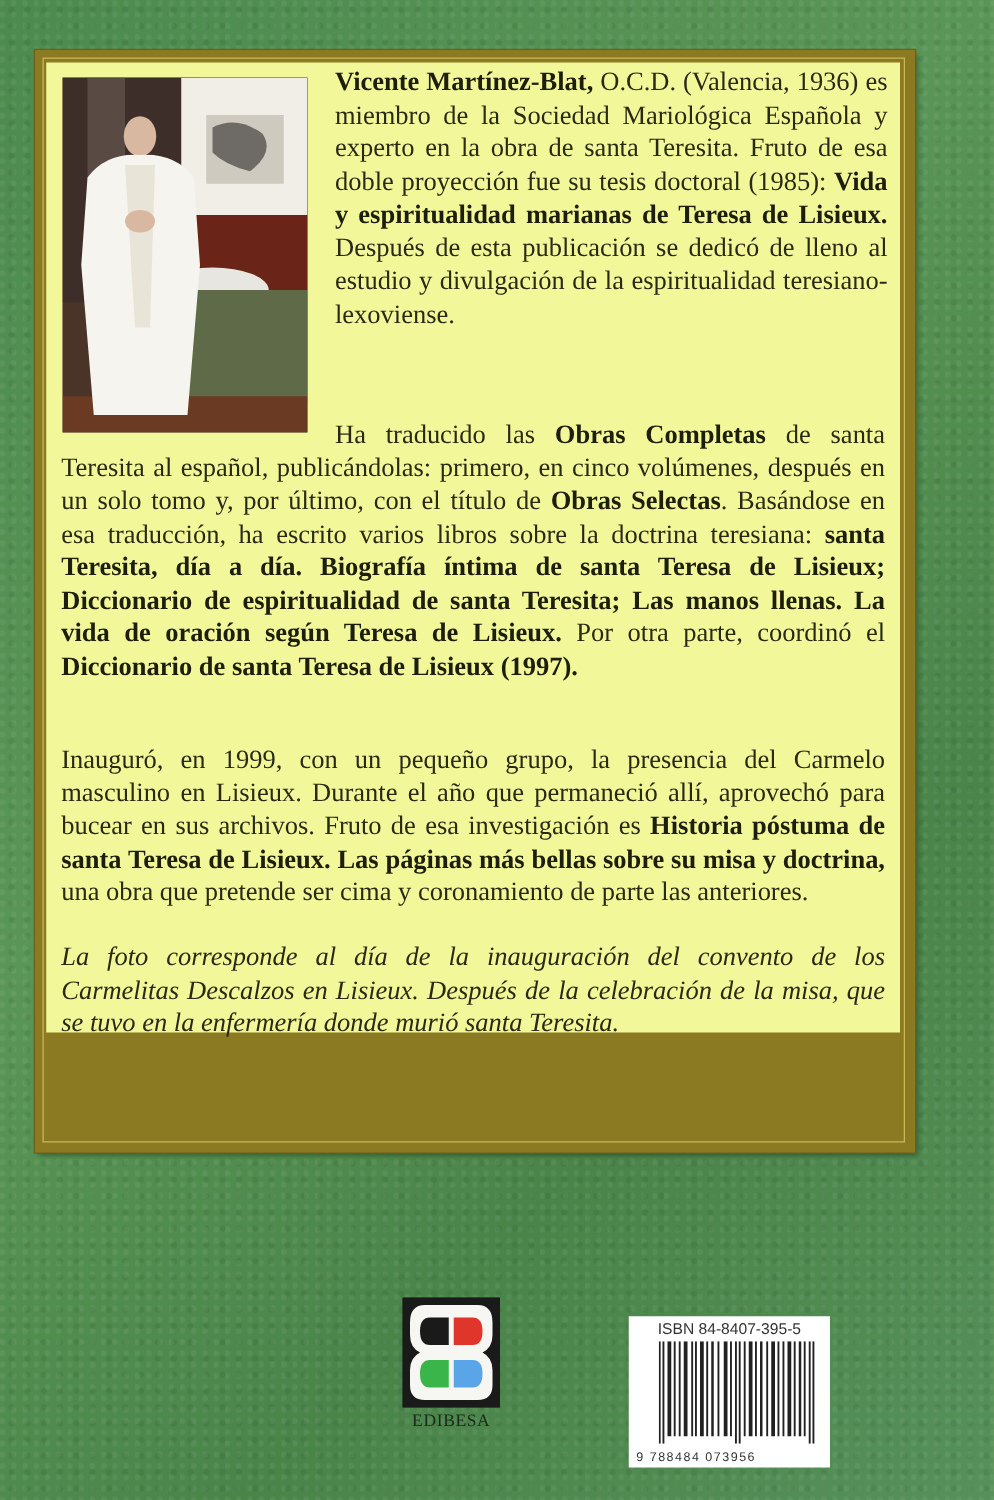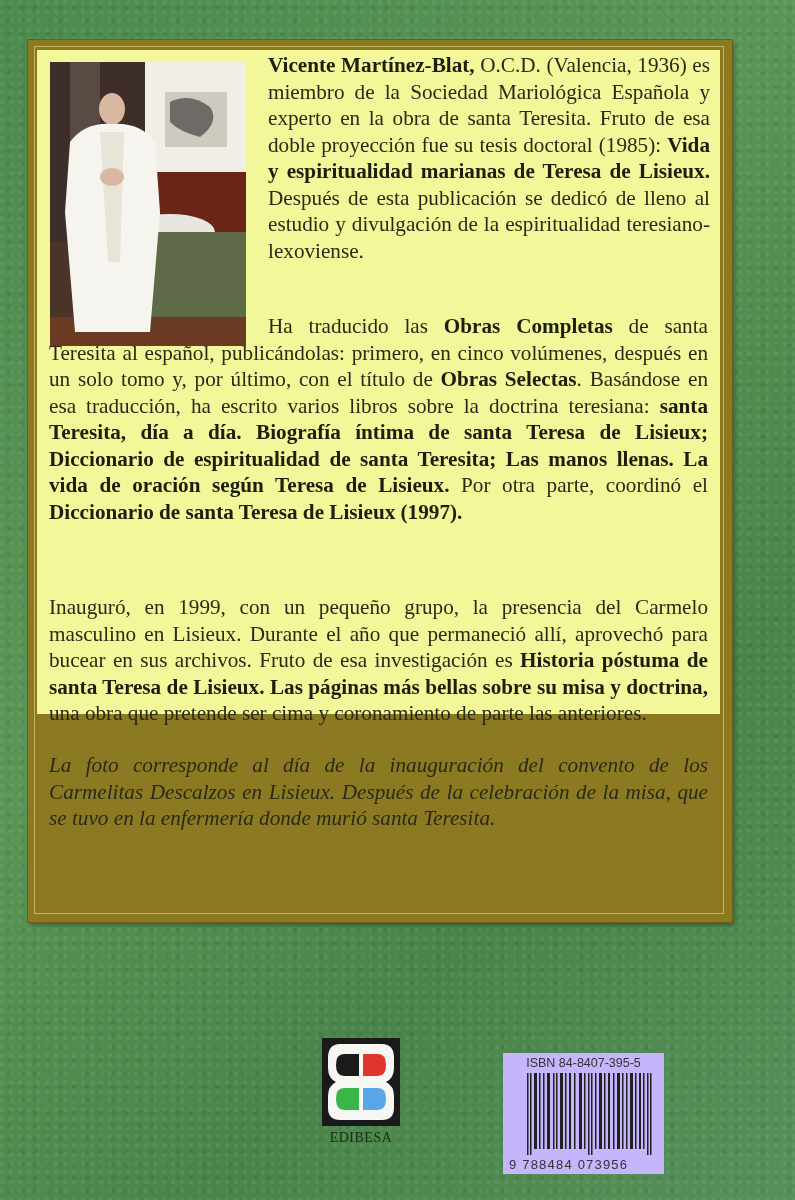--- a/index.html
+++ b/index.html
@@ -16,61 +16,61 @@
   .frame {
     position:absolute; left:28px; top:40px; width:704px; height:882px;
     background:#8c7a22;
     box-shadow: 0 0 0 1px #6e5f18, 2px 3px 4px rgba(0,0,0,0.35);
   }
   .frame-inner-line {
     position:absolute; left:6px; top:6px; right:8px; bottom:8px;
     border:1px solid #c9b85a;
   }
   .panel {
-    position:absolute; left:37px; top:50px; width:683px; height:664px;
+    position:absolute; left:37px; top:50px; width:683px; height:776px;
     background:#f2f79a;
     color:#2a2a14;
     text-decoration:underline;
   }
   .photo {
     position:absolute; left:13px; top:12px; width:196px; height:284px;
     overflow:hidden;
     background:#5a3a2c;
   }
   .text-block {
     position:absolute; left:12px; right:14px; top:0;
     font-size:21.2px; line-height:26.5px;
     text-align:justify;
   }
   .para { margin:0 0 9px 0; }
   .para b { font-weight:bold; color:#1e1e0c; }
   .p1 { position:absolute; left:219px; top:0px; width:442px; margin-top:2px; }
-  .p2 { position:absolute; left:0; top:263px; width:659px; text-indent:219px; }
+  .p2 { position:absolute; left:0; top:284px; width:659px; text-indent:219px; }
   .p3 { position:absolute; left:0; top:544px; width:659px; }
   .p4 { position:absolute; left:0; top:702px; width:659px; font-style:italic; }
   .logo {
     position:absolute; left:322px; top:1038px; width:78px; height:88px;
     background:#1a1a1a;
   }
   .logo-text {
     position:absolute; left:314px; top:1130px; width:94px; text-align:center;
     font-size:14px; font-weight:normal; letter-spacing:0.5px; color:#1a2a1a;
   }
   .barcode-box {
     position:absolute; left:503px; top:1053px; width:161px; height:121px;
-    background:#c4b5fd;
+    background:#ffffff;
   }
   .isbn {
     position:absolute; left:0; right:0; top:3px; text-align:center;
     font-family:"Liberation Sans", "DejaVu Sans", sans-serif; font-size:12.5px; color:#333;
   }
   .bars { position:absolute; left:24px; top:20px; width:128px; height:82px; }
   .ean {
     position:absolute; left:6px; right:4px; bottom:2px;
-    font-family:"Liberation Sans", "DejaVu Sans", sans-serif; font-size:13px; color:#333; letter-spacing:1.2px;
+    font-family:"Liberation Sans", "DejaVu Sans", sans-serif; font-size:10px; color:#333; letter-spacing:1.2px;
   }
 </style>
 </head>
 <body>
 
 <div class="frame">
   <div class="frame-inner-line"></div>
 </div>
 
 <div class="panel">

